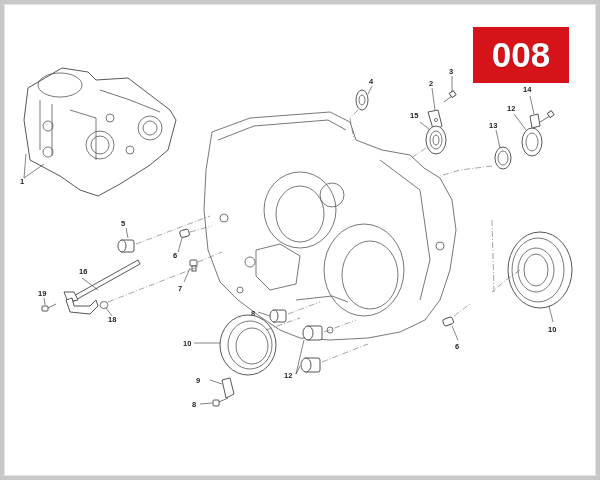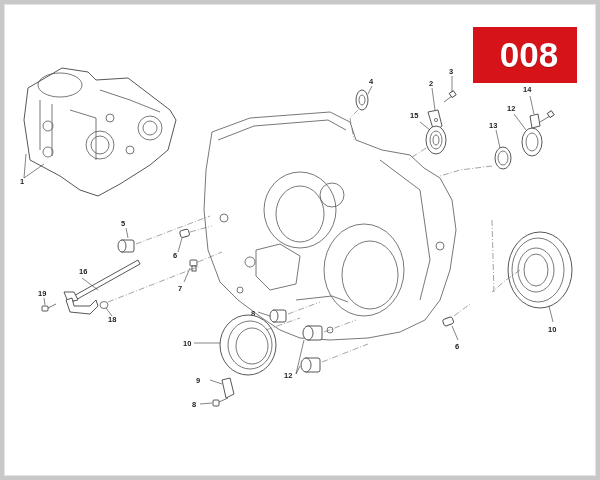--- a/index.html
+++ b/index.html
@@ -7,21 +7,20 @@
     .frame {
       position: absolute; left: 0; top: 0; width: 600px; height: 480px;
       box-sizing: border-box; border: 4px solid #c8c8c8; background: #fff;
       box-shadow: inset 0 0 0 1px #e4e4e4;
     }
     .badge {
       position: absolute; left: 473px; top: 27px; width: 96px; height: 56px;
       background: #d7131a; color: #ffffff; font-weight: bold; font-size: 35px;
       display: flex; align-items: center; justify-content: center; letter-spacing: 0px;
       text-shadow: 0 1px 1px rgba(0,0,0,0.25);
-      padding-left: 8px;
     }
     svg.diagram { position: absolute; left: 0; top: 0; }
     .lbl { font-family: "Liberation Sans", sans-serif; font-size: 7.5px; font-weight: bold; fill: #222; }
     .part { fill: none; stroke: #555; stroke-width: 0.8; }
     .partf { fill: #fff; stroke: #444; stroke-width: 0.9; }
     .dash { fill: none; stroke: #666; stroke-width: 0.6; stroke-dasharray: 6 2 1 2; }
     .lead { fill: none; stroke: #333; stroke-width: 0.6; }
   </style>
 </head>
 <body>

